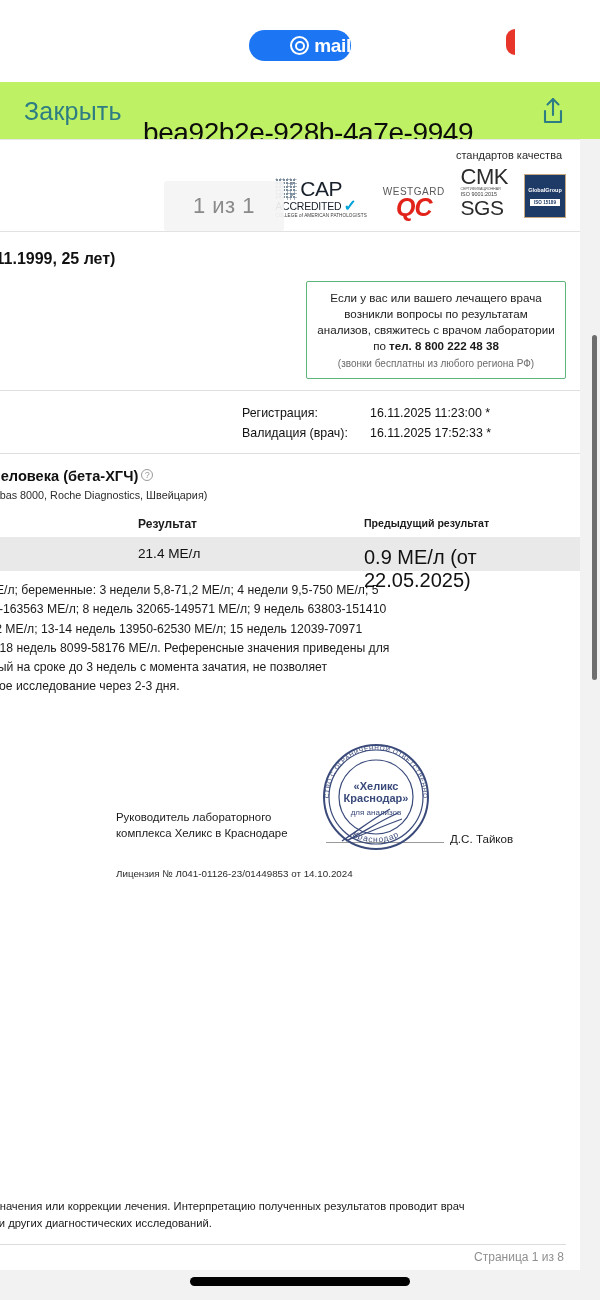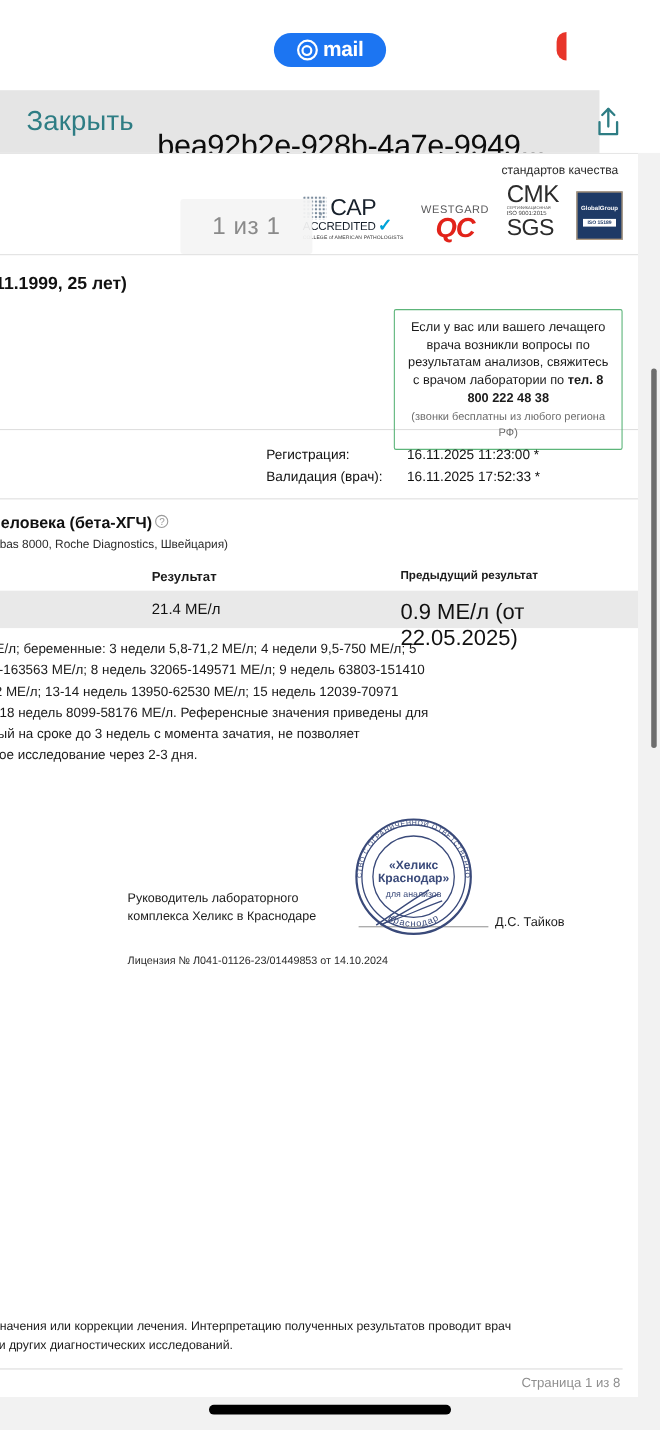--- a/index.html
+++ b/index.html
@@ -12,21 +12,21 @@
   .screen { position: relative; width: 600px; height: 1300px; background: #fff; overflow: hidden; }
 
   
   .statusbar {
     position: absolute; top: 0; left: 0; width: 600px; height: 82px;
     background: #fff;
   }
   .mail-pill {
     position: absolute; left: 249px; top: 30px;
     width: 102px; height: 31px; border-radius: 16px;
-    background: #1c75f2; display: flex; align-items: center; justify-content: center;
+    background: #1c75f2; display: flex; align-items: center; justify-content: flex-end;
     gap: 5px;
   }
   .at-circle {
     width: 19px; height: 19px; border-radius: 50%;
     border: 2.2px solid #fff; position: relative;
     display: flex; align-items: center; justify-content: center;
   }
   .at-circle::after {
     content: ""; width: 6px; height: 6px; border-radius: 50%;
     border: 2px solid #fff;
@@ -36,22 +36,22 @@
     line-height: 1;
   }
   .red-blob {
     position: absolute; left: 506px; top: 29px;
     width: 9px; height: 26px; background: #e8352a;
     border-radius: 9px 0 0 9px;
   }
 
   
   .navbar {
-    position: absolute; top: 82px; left: 0; width: 545px; height: 57px;
-    background: #e5e5e5; display: flex; align-items: center;
+    position: absolute; top: 82px; left: 0; width: 600px; height: 57px;
+    background: #bef264; display: flex; align-items: center;
   }
   .nav-close {
     position: absolute; left: 24px; top: 50%; transform: translateY(-50%);
     font-size: 25px; color: #2e7d84; font-weight: 400; letter-spacing: 0.2px;
   }
   .nav-title {
     position: absolute; left: 143px; top: 50%; transform: translateY(-50%);
     font-size: 28px; font-weight: 400; color: #0c0c0c; letter-spacing: -0.4px;
     white-space: nowrap;
     margin-top: 22px;
@@ -130,21 +130,21 @@
   
   .patient-name {
     padding: 18px 16px 0 16px;
     font-size: 16px; font-weight: 700; color: #111; white-space: nowrap;
   }
 
   .meta-row { position: relative; padding: 14px 16px 0 16px; min-height: 112px; }
   .meta-left { font-size: 12.4px; color: #1a1a1a; line-height: 1.72; white-space: nowrap; }
   .callout {
     position: absolute; right: 14px; top: 13px;
-    width: 208px; border: 1.3px solid #5db57a; border-radius: 2px;
+    width: 260px; border: 1.3px solid #5db57a; border-radius: 2px;
     padding: 8px 10px 7px 10px; text-align: center;
     font-size: 11.6px; color: #1b1b1b; line-height: 1.38;
   }
   .callout b { font-weight: 700; }
   .callout .small { display: block; font-size: 10px; color: #6b6b6b; margin-top: 3px; }
 
   .hr { height: 1px; background: #dfdfdf; margin: 10px 0 0 0; }
 
   .reg-row { position: relative; padding: 12px 16px 10px 16px; min-height: 52px; }
   .reg-left { font-size: 12px; color: #1a1a1a; }

